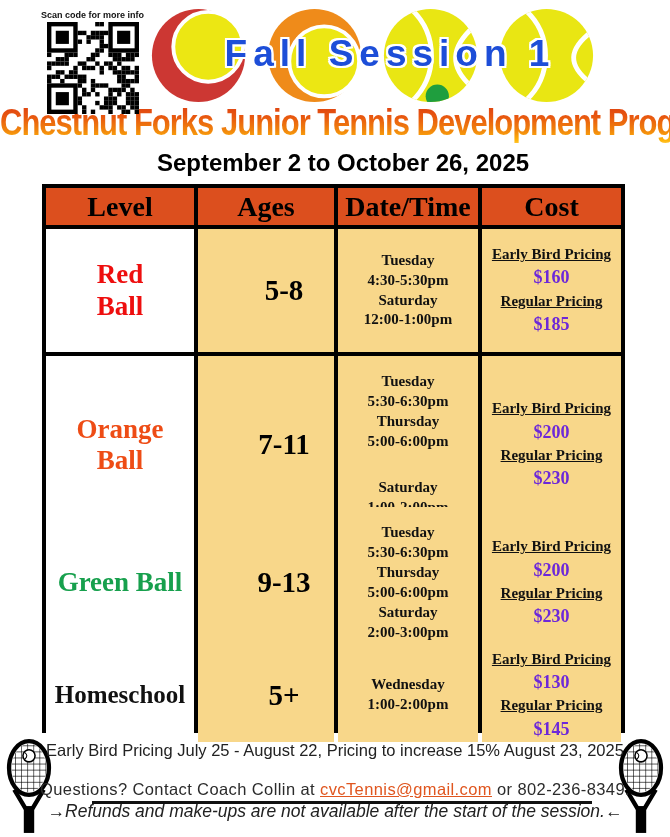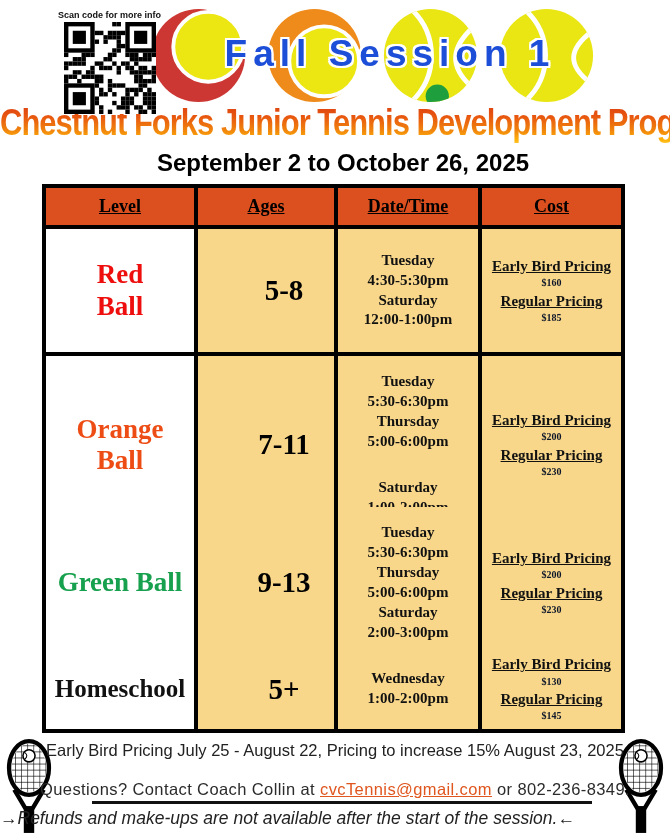--- a/index.html
+++ b/index.html
@@ -1,21 +1,21 @@
 <!DOCTYPE html>
 <html><head>
 <meta charset="utf-8">
 <style>
   html,body{margin:0;padding:0;background:#fff;}
   .page{position:relative;width:670px;height:837px;background:#fff;overflow:hidden;
         font-family:"Liberation Sans","DejaVu Sans",sans-serif;}
 
   
   .top-banner{position:absolute;top:0;left:0;width:670px;height:184px;}
-  .qr-block{position:absolute;top:10px;left:57px;width:105px;text-align:center;z-index:5;}
+  .qr-block{position:absolute;top:10px;left:40px;width:105px;text-align:center;z-index:5;}
   .qr-caption{font-size:9px;font-weight:bold;color:#111;margin-bottom:2px;white-space:nowrap;}
   .qr-svg{width:92px;height:92px;display:block;margin:0 auto;background:#fff;}
   .balls{position:absolute;top:7px;left:150px;display:flex;gap:19px;z-index:1;}
   .ball{width:97px;height:97px;display:block;}
   .session-title{position:absolute;top:33px;left:110px;right:0;text-align:center;z-index:3;
       font-size:37px;font-weight:bold;letter-spacing:6px;color:#1d4ed8;
       text-shadow:-2px -2px 0 #fff,2px -2px 0 #fff,-2px 2px 0 #fff,2px 2px 0 #fff,
                   0 -2px 0 #fff,0 2px 0 #fff,-2px 0 0 #fff,2px 0 0 #fff;}
   .program-title{position:absolute;top:101px;left:0;width:670px;text-align:center;z-index:2;
       font-size:31px;font-weight:bold;letter-spacing:-1px;white-space:nowrap;
@@ -28,50 +28,50 @@
   
   .tbl{position:absolute;top:184px;left:42px;width:583px;background:#000;
        padding:4px;box-sizing:border-box;display:flex;flex-direction:column;gap:4px;
        font-family:"Liberation Serif","DejaVu Serif",serif;}
   .thead,.trow{display:grid;grid-template-columns:148px 136px 140px 139px;gap:4px;}
   .thead{height:37px;}
   .trow:nth-of-type(2){height:123px;}
   .trow:nth-of-type(3){height:147px;}
   .trow:nth-of-type(4){height:138px;}
   .trow:nth-of-type(5){height:80px;}
-  .hcell{background:#dc4f1e;color:#000;font-weight:bold;font-size:18px;
-         display:flex;align-items:center;justify-content:center;text-decoration:underline;}
+  .hcell{background:#dc4f1e;color:#000;font-weight:bold;font-size:28px;
+         display:flex;align-items:center;justify-content:center;}
   .cell{display:flex;flex-direction:column;align-items:center;justify-content:center;
         text-align:center;background:#f8d78a;}
   .level-cell{background:#fff;}
   .level-text{font-weight:bold;font-size:27px;line-height:1.15;white-space:pre-line;}
   .ages-cell span{font-weight:bold;font-size:29px;color:#000;margin-left:36px;}
   .sched-group{margin:16px;}
   .sched-group + .sched-group{margin-top:10px;}
   .sched-line{font-weight:bold;font-size:15px;color:#111;line-height:1.33;}
   .cost-label{font-weight:bold;font-size:15px;color:#111;text-decoration:underline;line-height:1.35;}
-  .cost-value{font-weight:bold;font-size:10px;color:#0f172a;line-height:1.45;}
+  .cost-value{font-weight:bold;font-size:18px;color:#6d28d9;line-height:1.45;}
   .homeschool .level-text{font-size:25px;}
 
   
   .footer{position:absolute;top:733px;left:0;width:670px;height:104px;}
   .racket{position:absolute;width:52px;height:102px;}
   .racket-left{left:3px;top:3px;}
   .racket-right{right:3px;top:3px;}
   .f-line1{position:absolute;top:8px;left:0;width:670px;text-align:center;
            font-size:16.5px;color:#222;}
   .f-line2{position:absolute;top:28px;left:0;width:670px;text-align:center;
            font-size:17px;font-weight:bold;color:#000;}
   .f-line2 sup{font-size:11px;}
   .f-line2 .sep{font-weight:normal;font-size:12px;vertical-align:2px;color:#333;padding:0 1px;}
   .f-line3{position:absolute;top:47px;left:0;width:670px;text-align:center;
            font-size:16.5px;color:#2b2b2b;letter-spacing:0.4px;}
   .email-link{color:#e0561f;text-decoration:underline;}
   .f-rule{position:absolute;top:68px;left:92px;width:500px;height:3px;background:#111;}
-  .f-line4{position:absolute;top:75px;left:0;width:670px;text-align:left;
+  .f-line4{position:absolute;top:68px;left:0;width:670px;text-align:center;
            font-size:17.5px;font-style:italic;color:#222;}
 </style>
 </head>
 <body>
 
 <div class="page">
 
   <div class="top-banner">
     <div class="qr-block">
       <div class="qr-caption">Scan code for more info</div>

